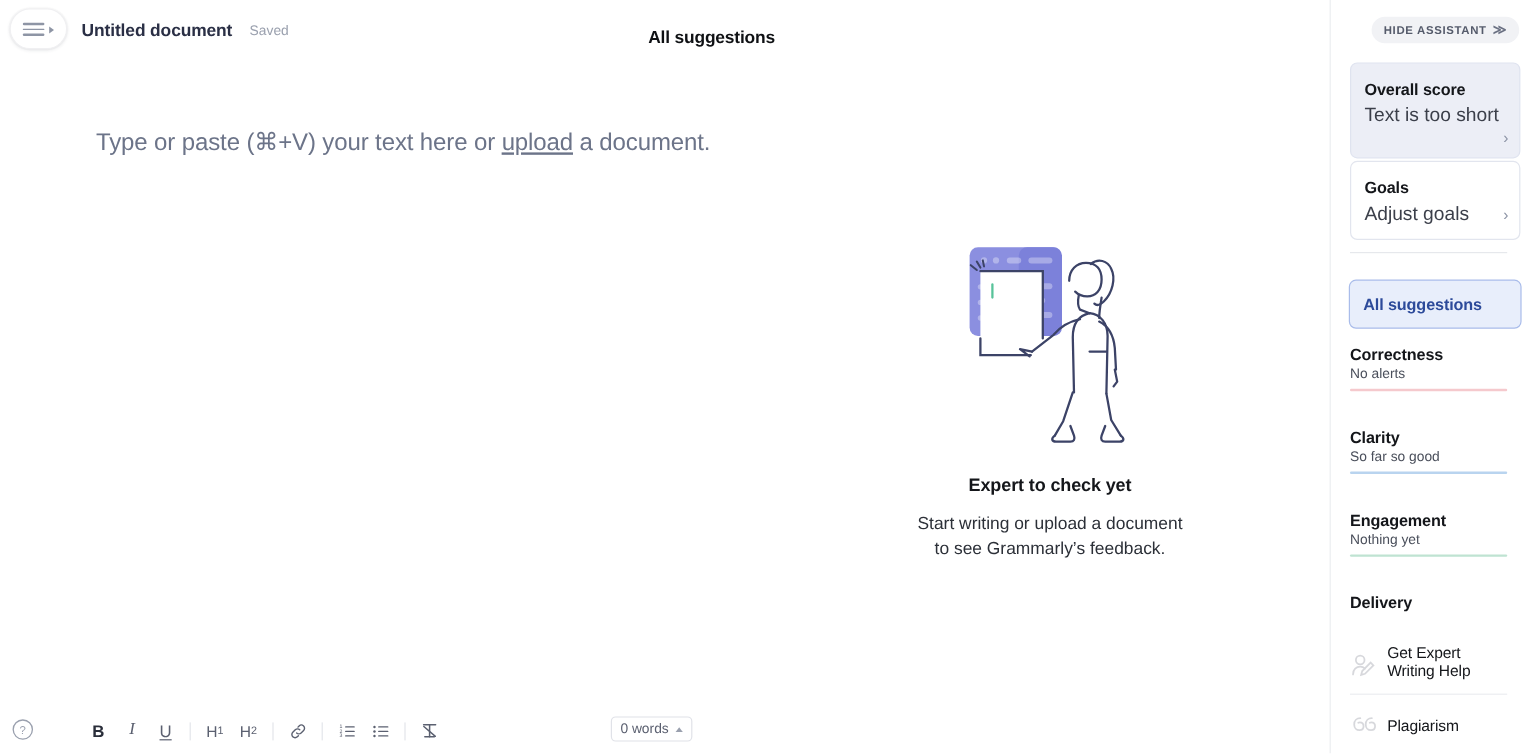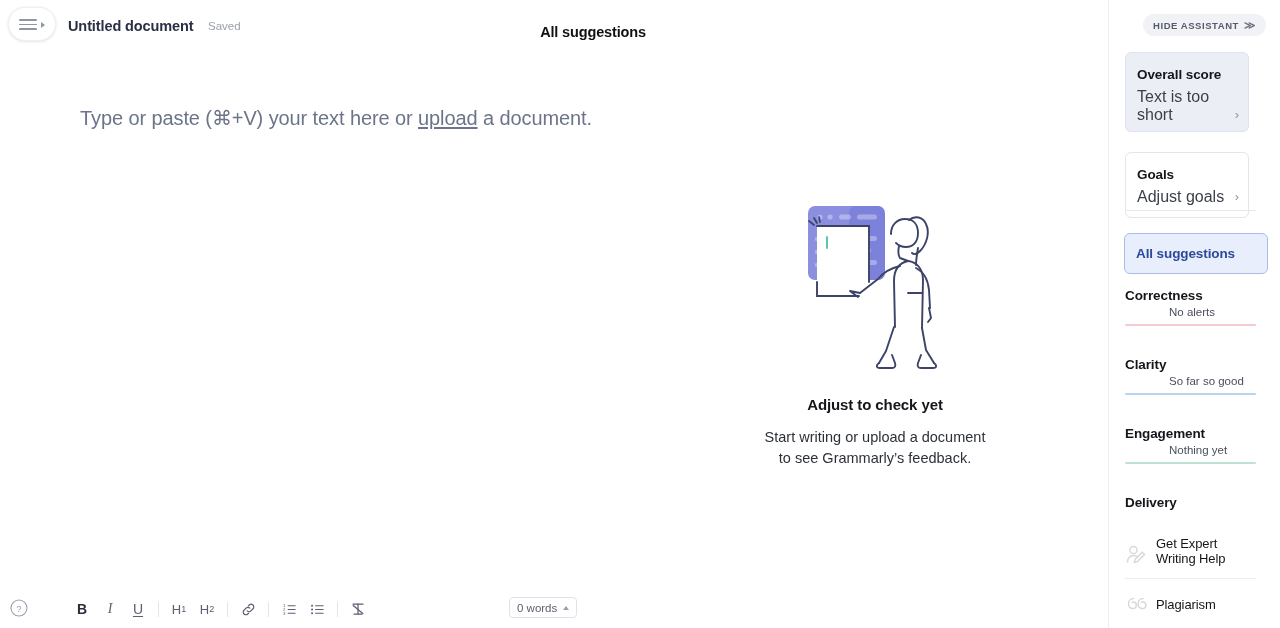--- a/index.html
+++ b/index.html
@@ -142,27 +142,27 @@
     position: absolute; right: 14px; top: 14px;
     height: 22px; padding: 0 10px;
     display: inline-flex; align-items: center; gap: 5px;
     background: #f1f2f5; border-radius: 11px;
     font-size: 9.5px; font-weight: bold; letter-spacing: .55px;
     color: #555b6b; cursor: pointer; white-space: nowrap;
   }
   .hide-assistant .chev { font-size: 11px; line-height: 1; color: #6a7082; }
 
   .card {
-    position: absolute; left: 16px; width: 124px;
+    position: absolute; left: 16px; width: 142px;
     border: 1px solid #e2e5ee; border-radius: 6px;
     background: #fff;
     cursor: pointer;
   }
   .card.score { top: 52px; height: 80px; background: #eceef6; border-color: #dfe3ef; }
-  .card.goals { top: 152px; height: 66px; padding-left: 20px; }
+  .card.goals { top: 134px; height: 66px; padding-left: 20px; }
   .card .ttl {
     position: absolute; left: 11px; top: 14px;
     font-size: 13.5px; font-weight: bold; color: #14161a; letter-spacing: -.1px;
   }
   .card .sub {
     position: absolute; left: 11px; top: 35px;
     font-size: 16px; color: #3b3f4a;
   }
   .card .arrow {
     position: absolute; right: 9px; bottom: 10px;
@@ -183,21 +183,21 @@
     padding-left: 11px;
     font-size: 13.5px; font-weight: bold; color: #2c4a9a; letter-spacing: -.1px;
     cursor: pointer;
   }
 
   .cat {
     position: absolute; left: 16px; width: 131px;
     cursor: pointer;
   }
   .cat .c-name { font-size: 13.5px; font-weight: bold; color: #14161a; letter-spacing: -.1px; }
-  .cat .c-sub  { font-size: 11.5px; color: #4a4f5b; margin-top: 3px; margin-left: 44px; }
+  .cat .c-sub  { font-size: 11.5px; color: #4a4f5b; margin-top: 3px; }
   .cat .c-line { height: 1.6px; margin-top: 6px; border-radius: 1px; }
 
   .cat.correctness { top: 288px; }
   .cat.clarity     { top: 357px; }
   .cat.engagement  { top: 426px; }
 
   .delivery-label {
     position: absolute; left: 16px; top: 495px;
     font-size: 13.5px; font-weight: bold; color: #14161a; letter-spacing: -.1px;
   }
@@ -283,21 +283,21 @@
             <path d="M135 132 l4 22 l8 13"></path>
             <path d="M92 167 c-3 2-3 5 1 5 h12 c3 0 4-2 3-5 l-3-8"></path>
             <path d="M147 167 c3 2 3 5-1 5 h-12 c-3 0-4-2-3-5 l3-8"></path>
             <path d="M113 70 c-9 2-17 7-22 13 l-18 14"></path>
             <path d="M73 97 l-10-2 l8 6"></path>
             <path d="M129 72 c8 4 12 12 13 22 l1 18"></path>
             <path d="M142 112 l2 10 l-3 4"></path>
             <path d="M121 97 h14"></path>
           </g>
         </svg>
-        <div class="empty-title">Adjust to check yet</div>
+        <div class="empty-title">Expert to check yet</div>
         <div class="empty-sub">
           <div>Start writing or upload a document</div>
           <div>to see Grammarly’s feedback.</div>
         </div>
       </div>
     </div>
 
     <div class="bottom-bar">
       <svg class="help-icon" viewBox="0 0 18 18">
         <circle cx="9" cy="9" r="8" fill="none" stroke="#9aa0ae" stroke-width="1.1"></circle>

